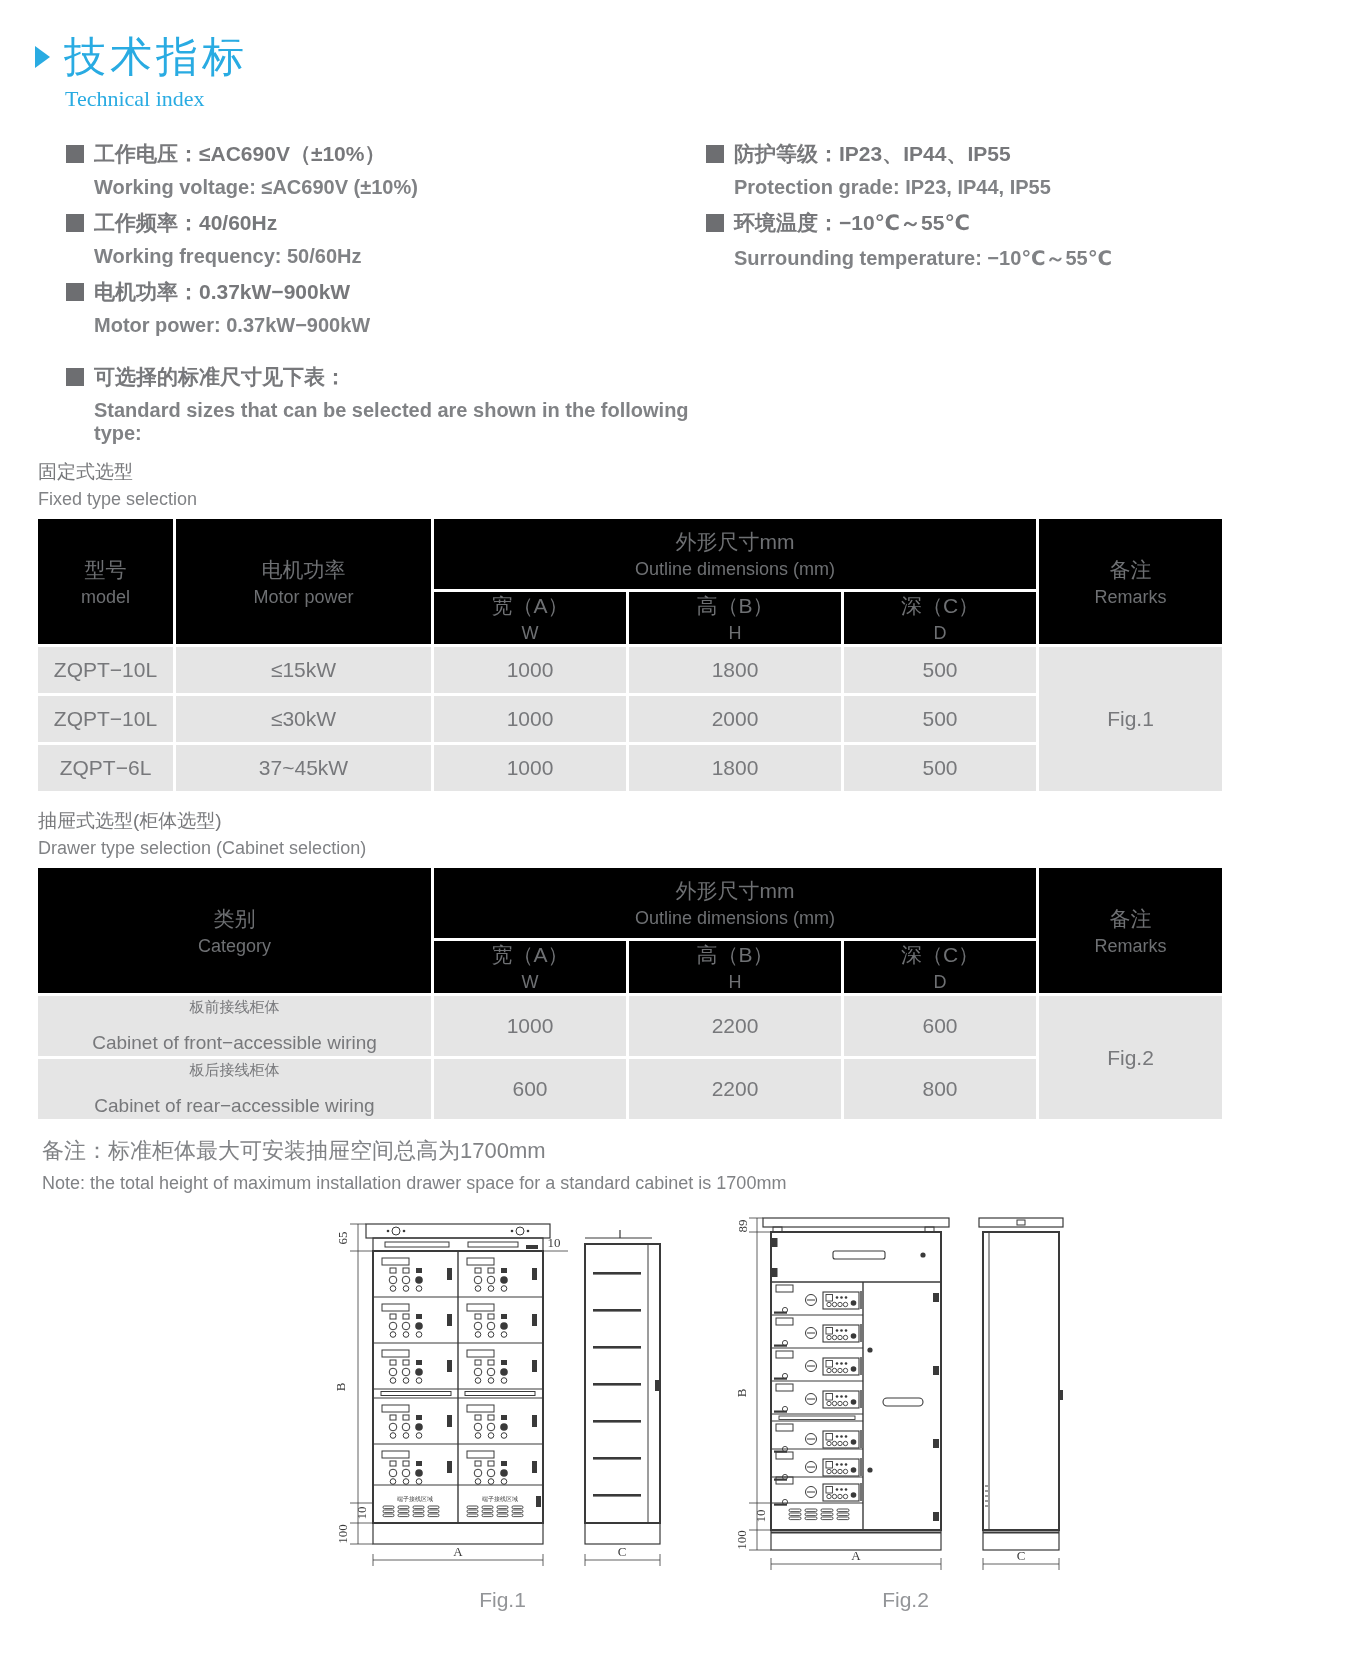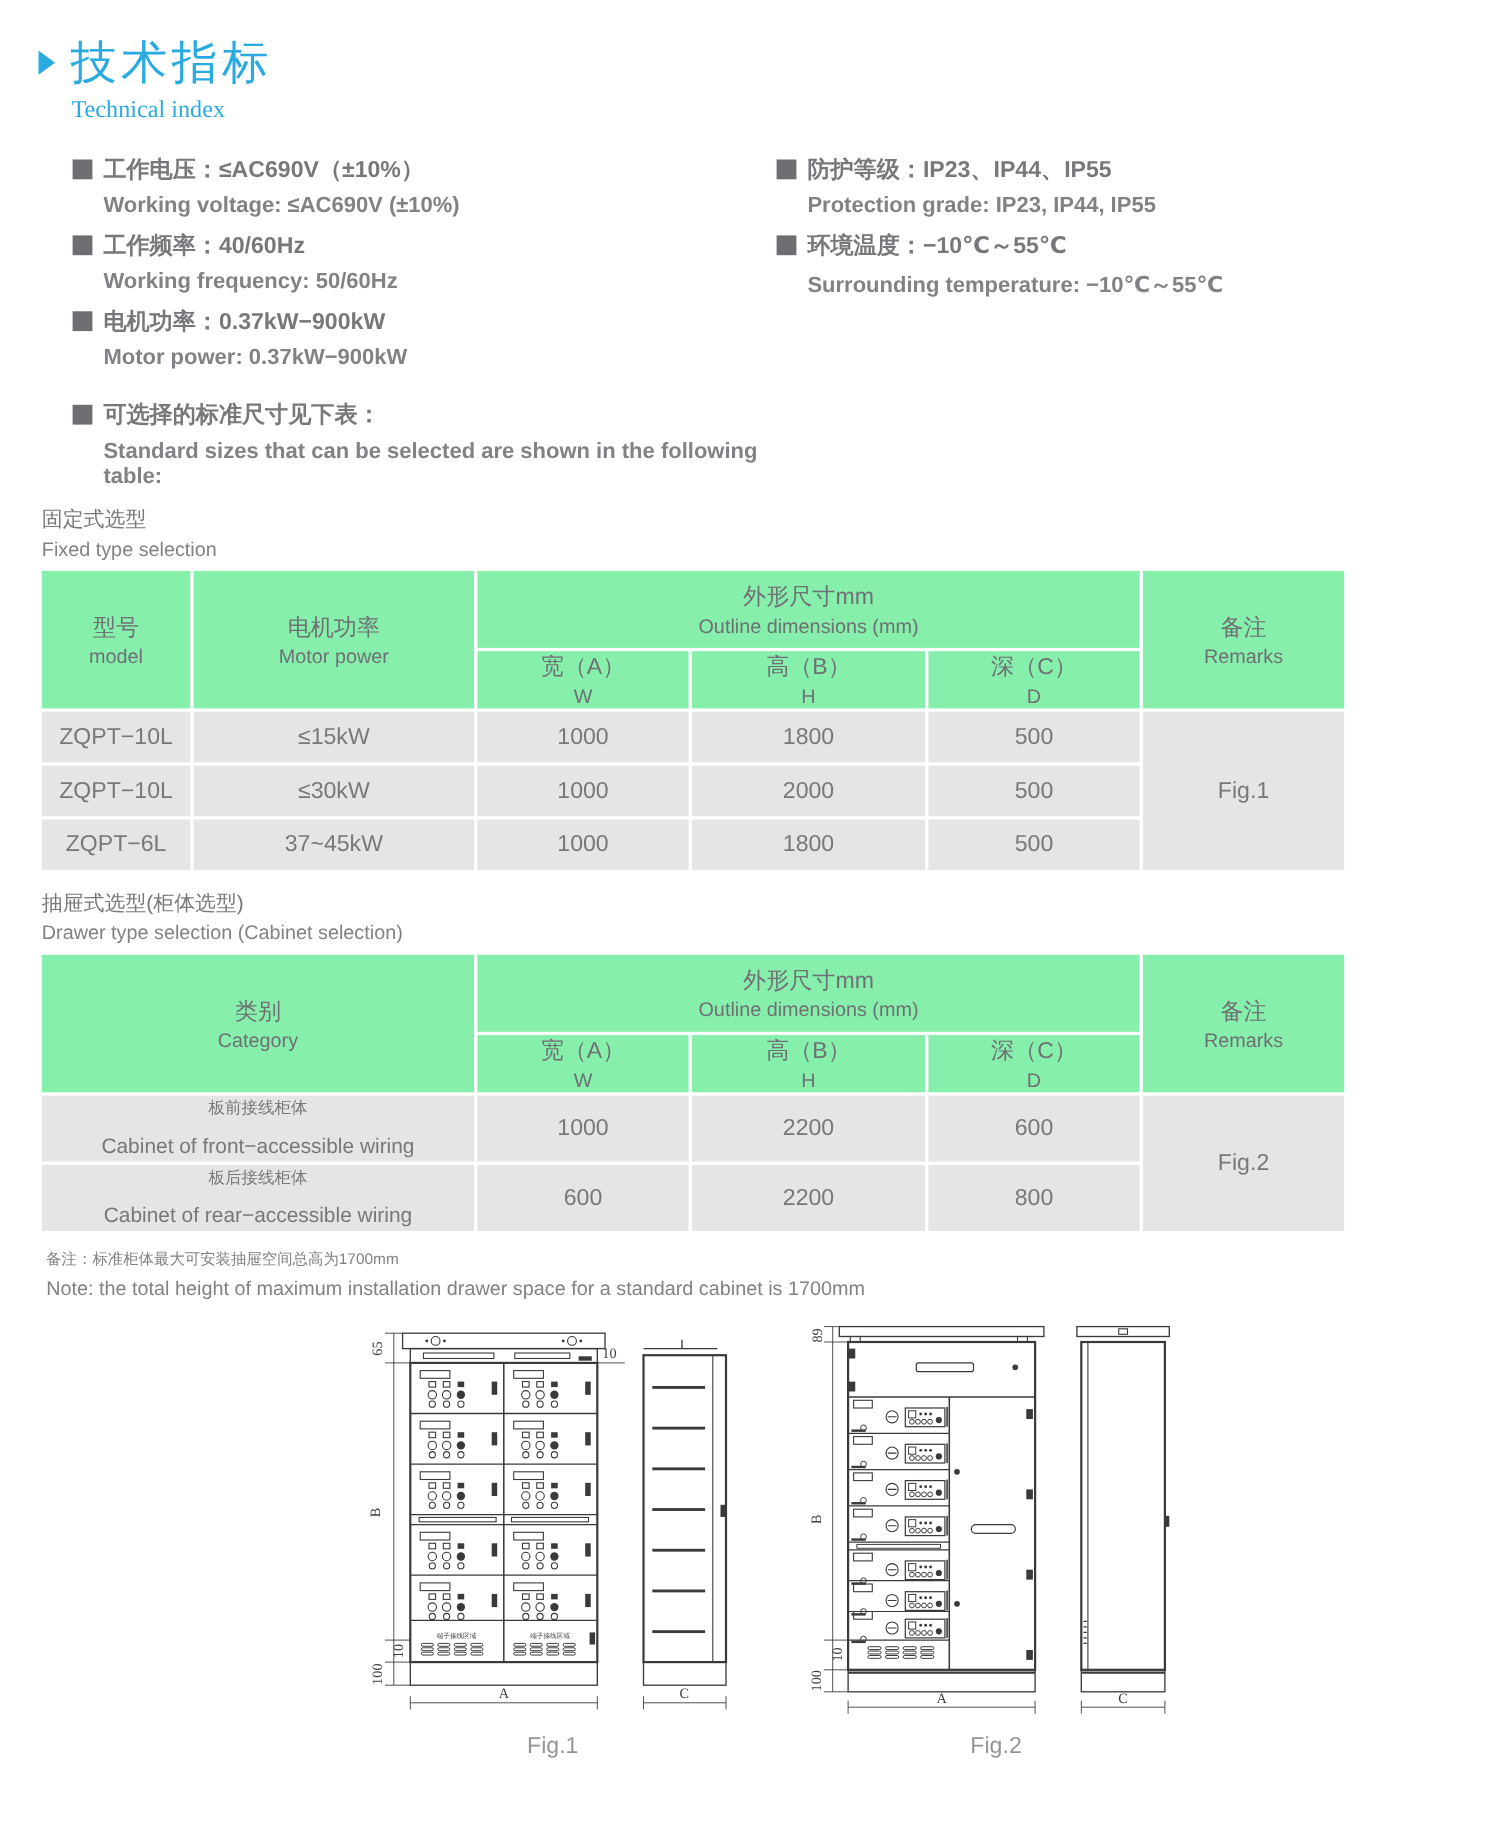--- a/index.html
+++ b/index.html
@@ -23,32 +23,32 @@
   .bullet{width:18px;height:18px;background:#6d6e71;margin-right:10px;flex:0 0 auto;}
   .spec .en{font-size:20px;color:#808285;margin:8px 0 10px 28px;}
   .spec.gap{margin-top:26px;}
   
   .sec{margin:4px 0 6px 38px;}
   .sec .cn{font-size:19px;color:#77787b;}
   .sec .en{font-size:18px;color:#808285;margin-top:4px;}
   
   table.spec-table{border-collapse:separate;border-spacing:3px;margin:6px 0 14px 35px;table-layout:fixed;}
   table.spec-table td{text-align:center;vertical-align:middle;padding:0;}
-  td.h{background:#86efac;color:#6e7073;}
+  td.h{background:#000000;color:#6e7073;}
   td.h .cn{font-size:21px;}
   td.h .en{font-size:18px;margin-top:3px;}
   tr.hrow1 td{height:70px;}
   tr.hrow2 td{height:52px;}
   tr.brow td{background:#e5e5e5;font-size:21px;color:#77787b;height:46px;}
   table#t2 tr.brow td{height:60px;}
   td.cat .cn{font-size:15px;}
   td.cat .en{font-size:19px;margin-top:15px;}
   
   .note{margin:10px 0 0 42px;}
-  .note .cn{font-size:14px;color:#808285;}
+  .note .cn{font-size:22px;color:#808285;}
   .note .en{font-size:18px;color:#808285;margin-top:7px;}
   
   .figures{display:flex;margin:4px 0 0 330px;gap:58px;}
   .fig{display:flex;flex-direction:column;align-items:center;}
   .fig svg{display:block;}
   .fig .cap{font-size:21px;color:#939598;margin-top:2px;}
   svg text.dim{font-family:"Liberation Serif","DejaVu Serif",serif;font-size:13px;fill:#3c3c3c;}
   svg text.tiny{font-size:6px;fill:#3c3c3c;}
   svg .ln{stroke:#3a3a3a;fill:none;}
 </style>
@@ -82,21 +82,21 @@
           <span class="bullet"></span>
           <span>电机功率：0.37kW−900kW</span>
         </div>
       <div class="en">Motor power: 0.37kW−900kW</div>
     </div>
     <div class="spec gap">
       <div class="cn">
           <span class="bullet"></span>
           <span>可选择的标准尺寸见下表：</span>
         </div>
-      <div class="en">Standard sizes that can be selected are shown in the following table:</div>
+      <div class="en">Standard sizes that can be selected are shown in the following type:</div>
     </div>
   </div>
   <div class="col-r">
     <div class="spec">
       <div class="cn">
           <span class="bullet"></span>
           <span>防护等级：IP23、IP44、IP55</span>
         </div>
       <div class="en">Protection grade: IP23, IP44, IP55</div>
     </div>

